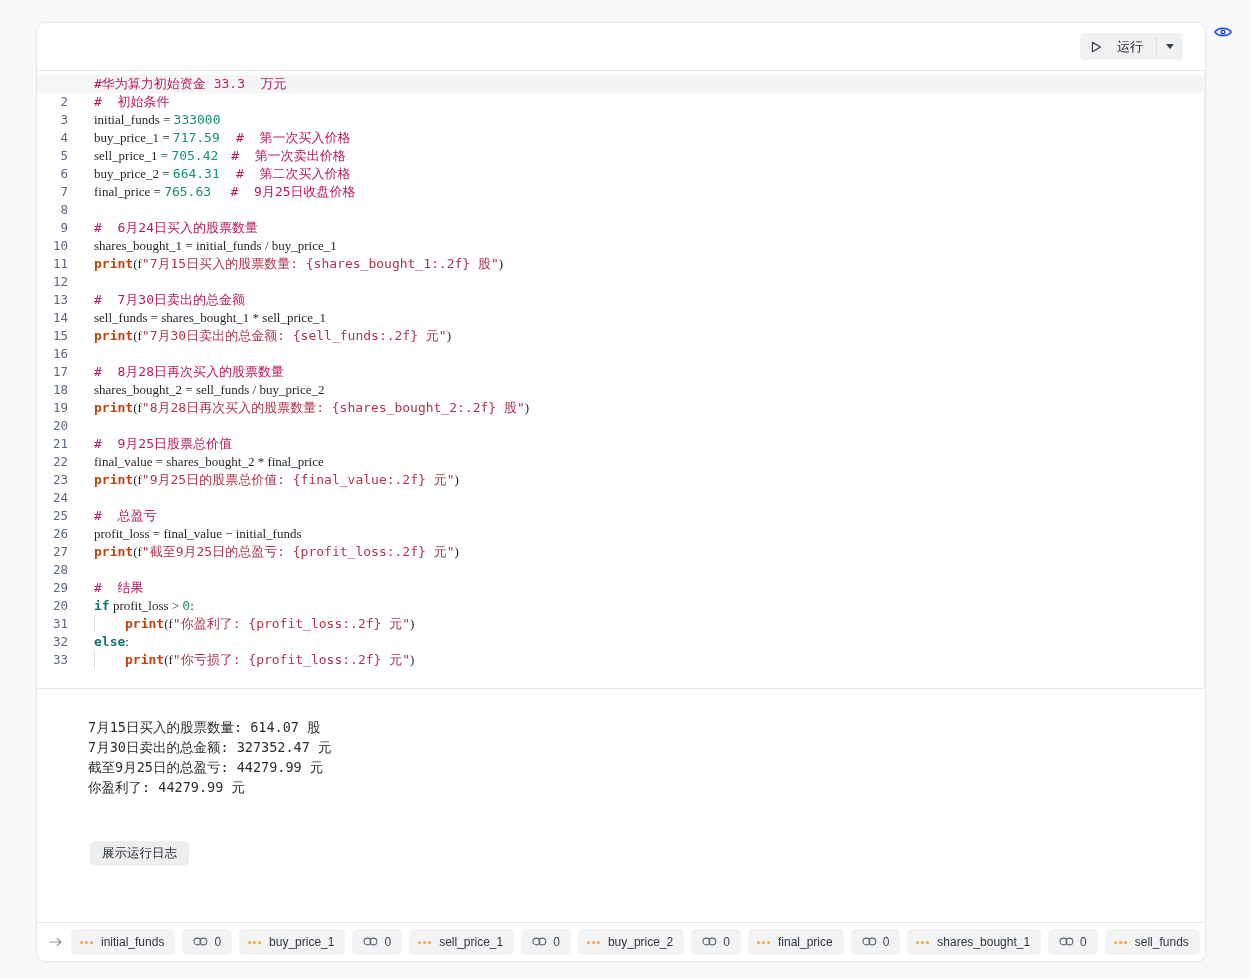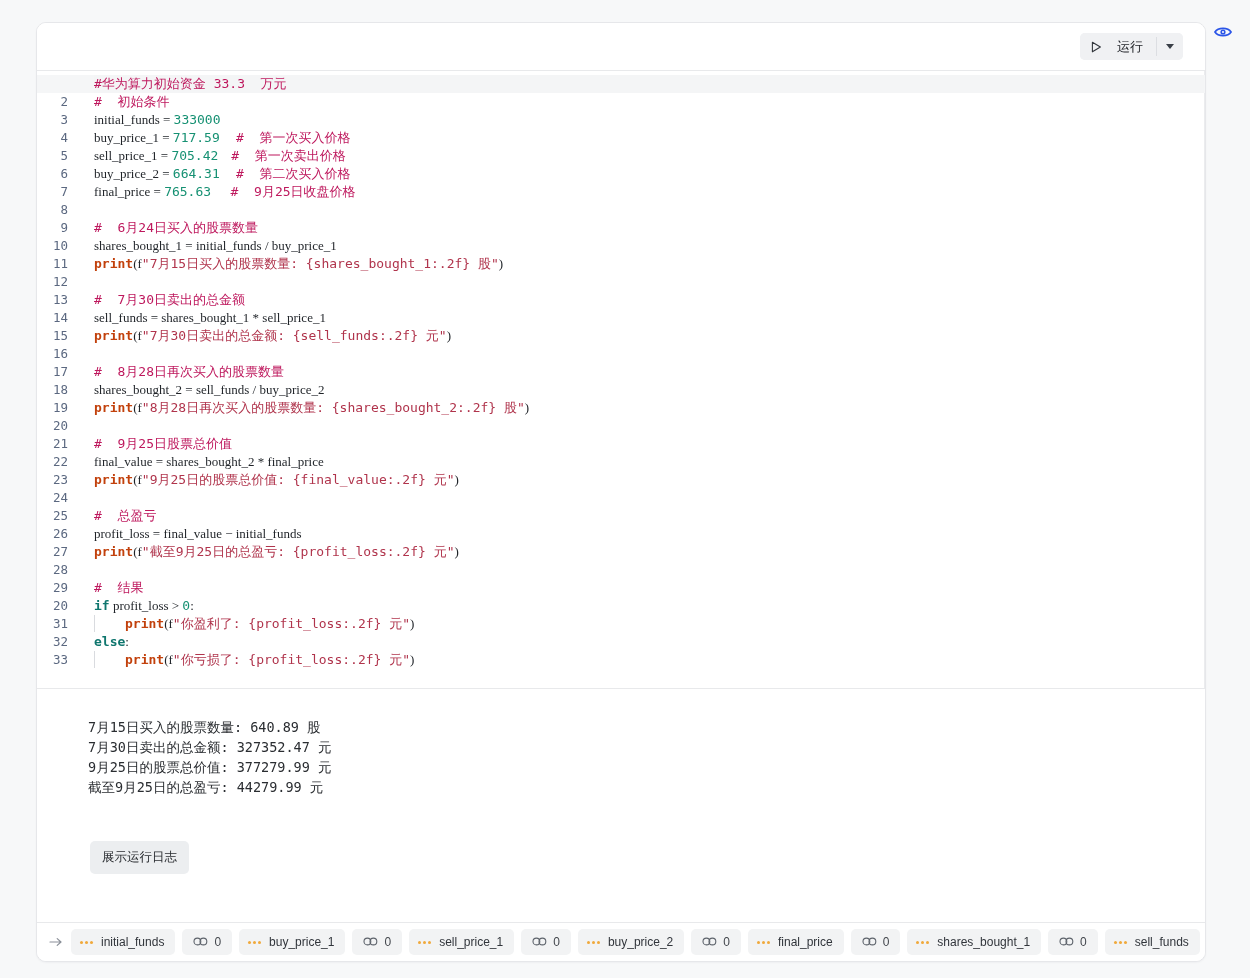--- a/index.html
+++ b/index.html
@@ -182,21 +182,21 @@
     font-family: "DejaVu Sans Mono", "Liberation Mono", monospace;
     font-size: 13.5px;
     color: #2a2d31;
     line-height: 20px;
     padding-left: 51px;
     white-space: pre;
   }
   .log-btn {
     position: absolute;
     left: 53px; top: 152px;
-    height: 33px;
+    height: 25px;
     display: inline-flex;
     align-items: center;
     padding: 0 12px;
     background: #eceef0;
     border-radius: 5px;
     font-size: 12.5px;
     color: #2a2d31;
     cursor: pointer;
     user-select: none;
     text-align: center;
@@ -323,24 +323,24 @@
             <div class="ln">31</div>
             <div class="ln">32</div>
             <div class="ln">33</div>
           </div>
         <div class="code"><div class="line active"><span class="t-com">#华为算力初始资金 33.3  万元</span></div><div class="line"><span class="t-com">#  初始条件</span></div><div class="line"><span class="t-plain">initial_funds = </span><span class="t-num">333000</span></div><div class="line"><span class="t-plain">buy_price_1 = </span><span class="t-num">717.59</span><span class="t-plain">     </span><span class="t-com">#  第一次买入价格</span></div><div class="line"><span class="t-plain">sell_price_1 = </span><span class="t-num">705.42</span><span class="t-plain">    </span><span class="t-com">#  第一次卖出价格</span></div><div class="line"><span class="t-plain">buy_price_2 = </span><span class="t-num">664.31</span><span class="t-plain">     </span><span class="t-com">#  第二次买入价格</span></div><div class="line"><span class="t-plain">final_price = </span><span class="t-num">765.63</span><span class="t-plain">      </span><span class="t-com">#  9月25日收盘价格</span></div><div class="line">&nbsp;</div><div class="line"><span class="t-com">#  6月24日买入的股票数量</span></div><div class="line"><span class="t-plain">shares_bought_1 = initial_funds / buy_price_1</span></div><div class="line"><span class="t-fn">print</span><span class="t-plain">(</span><span class="t-plain">f</span><span class="t-str">"7月15日买入的股票数量: {shares_bought_1:.2f} 股"</span><span class="t-plain">)</span></div><div class="line">&nbsp;</div><div class="line"><span class="t-com">#  7月30日卖出的总金额</span></div><div class="line"><span class="t-plain">sell_funds = shares_bought_1 * sell_price_1</span></div><div class="line"><span class="t-fn">print</span><span class="t-plain">(</span><span class="t-plain">f</span><span class="t-str">"7月30日卖出的总金额: {sell_funds:.2f} 元"</span><span class="t-plain">)</span></div><div class="line">&nbsp;</div><div class="line"><span class="t-com">#  8月28日再次买入的股票数量</span></div><div class="line"><span class="t-plain">shares_bought_2 = sell_funds / buy_price_2</span></div><div class="line"><span class="t-fn">print</span><span class="t-plain">(</span><span class="t-plain">f</span><span class="t-str">"8月28日再次买入的股票数量: {shares_bought_2:.2f} 股"</span><span class="t-plain">)</span></div><div class="line">&nbsp;</div><div class="line"><span class="t-com">#  9月25日股票总价值</span></div><div class="line"><span class="t-plain">final_value = shares_bought_2 * final_price</span></div><div class="line"><span class="t-fn">print</span><span class="t-plain">(</span><span class="t-plain">f</span><span class="t-str">"9月25日的股票总价值: {final_value:.2f} 元"</span><span class="t-plain">)</span></div><div class="line">&nbsp;</div><div class="line"><span class="t-com">#  总盈亏</span></div><div class="line"><span class="t-plain">profit_loss = final_value − initial_funds</span></div><div class="line"><span class="t-fn">print</span><span class="t-plain">(</span><span class="t-plain">f</span><span class="t-str">"截至9月25日的总盈亏: {profit_loss:.2f} 元"</span><span class="t-plain">)</span></div><div class="line">&nbsp;</div><div class="line"><span class="t-com">#  结果</span></div><div class="line"><span class="t-kw">if</span><span class="t-plain"> profit_loss &gt; </span><span class="t-num">0</span><span class="t-plain">:</span></div><div class="line"><span class="indent-guide"></span><span class="t-fn">print</span><span class="t-plain">(</span><span class="t-plain">f</span><span class="t-str">"你盈利了: {profit_loss:.2f} 元"</span><span class="t-plain">)</span></div><div class="line"><span class="t-kw">else</span><span class="t-plain">:</span></div><div class="line"><span class="indent-guide"></span><span class="t-fn">print</span><span class="t-plain">(</span><span class="t-plain">f</span><span class="t-str">"你亏损了: {profit_loss:.2f} 元"</span><span class="t-plain">)</span></div></div>
       </div>
     </div>
 
     <div class="output">
       <div>
-          <div class="out-line">7月15日买入的股票数量: 640.89 股</div>
+          <div class="out-line">7月15日买入的股票数量: 614.07 股</div>
           <div class="out-line">7月30日卖出的总金额: 327352.47 元</div>
-          <div class="out-line">9月25日的股票总价值: 377279.99 元</div>
           <div class="out-line">截至9月25日的总盈亏: 44279.99 元</div>
+          <div class="out-line">你盈利了: 44279.99 元</div>
         </div>
       <div class="log-btn">展示运行日志</div>
     </div>
 
     <div class="varbar">
       <div class="var-arrow">
         <svg width="14" height="12" viewBox="0 0 14 12" aria-hidden="true">
           <path d="M1 6 H12 M8.2 2.6 L12 6 L8.2 9.4" fill="none" stroke="#8b9099" stroke-width="1.2" stroke-linecap="round" stroke-linejoin="round"></path>
         </svg>
       </div>

